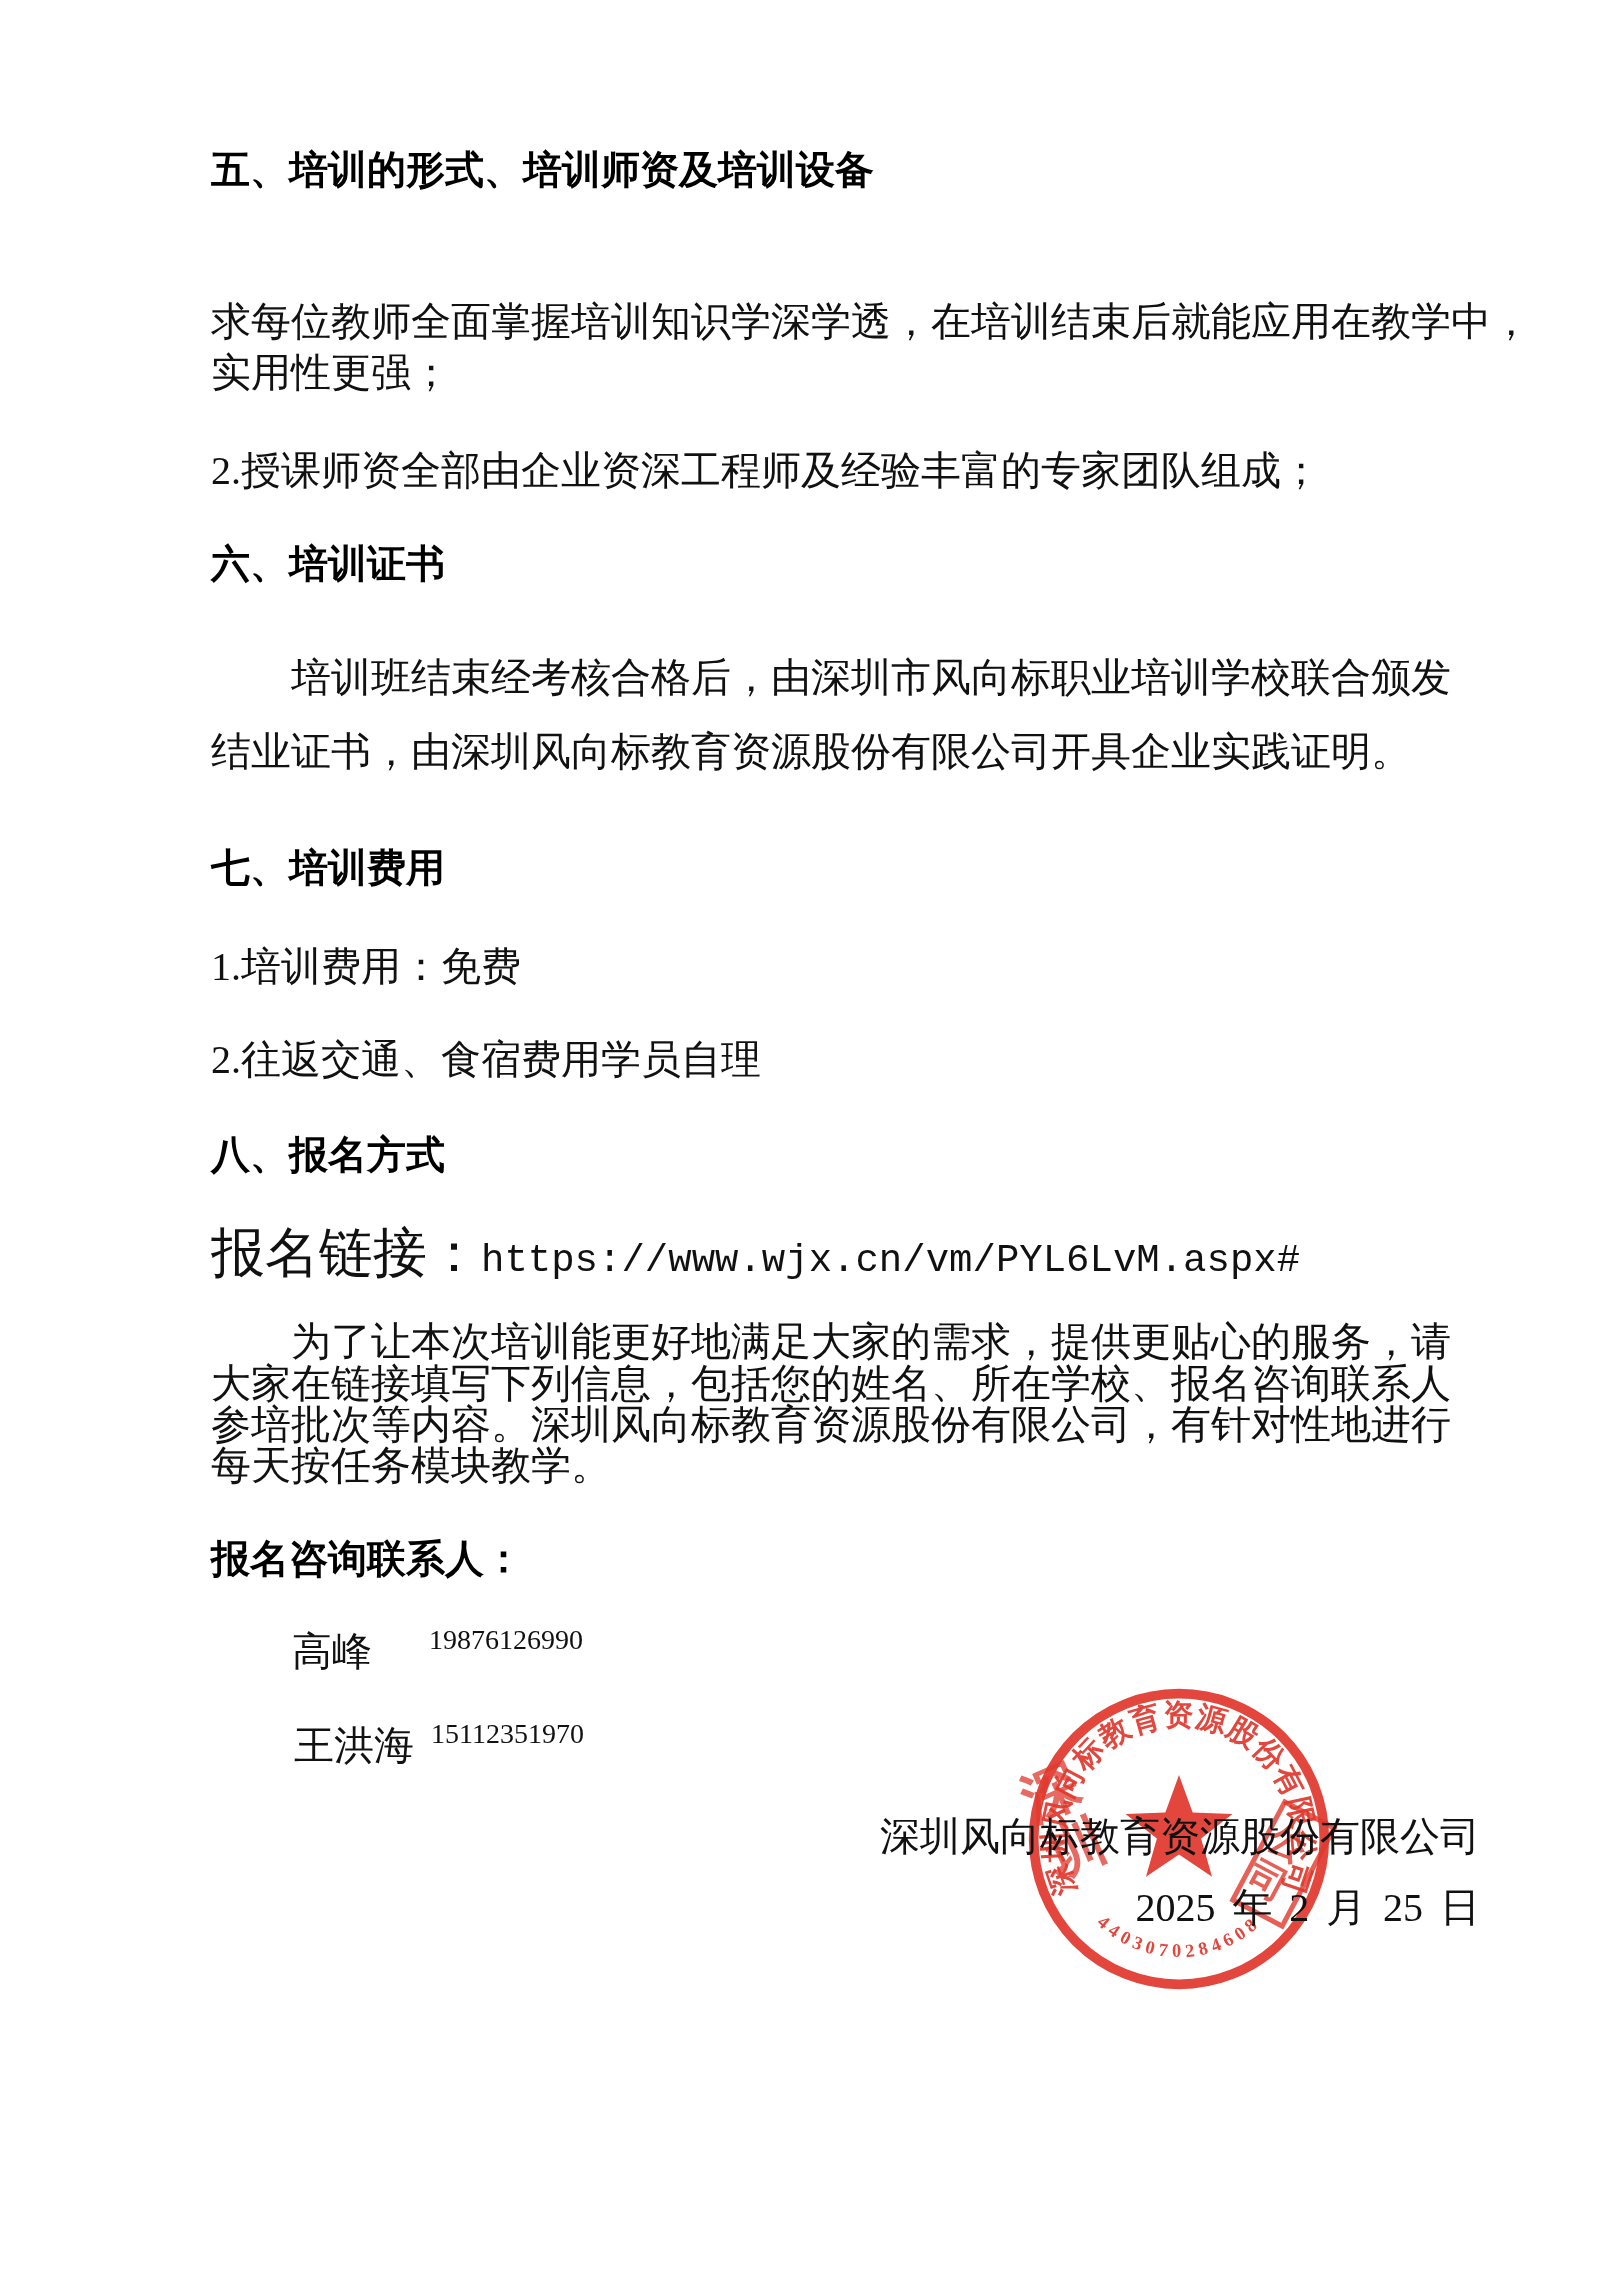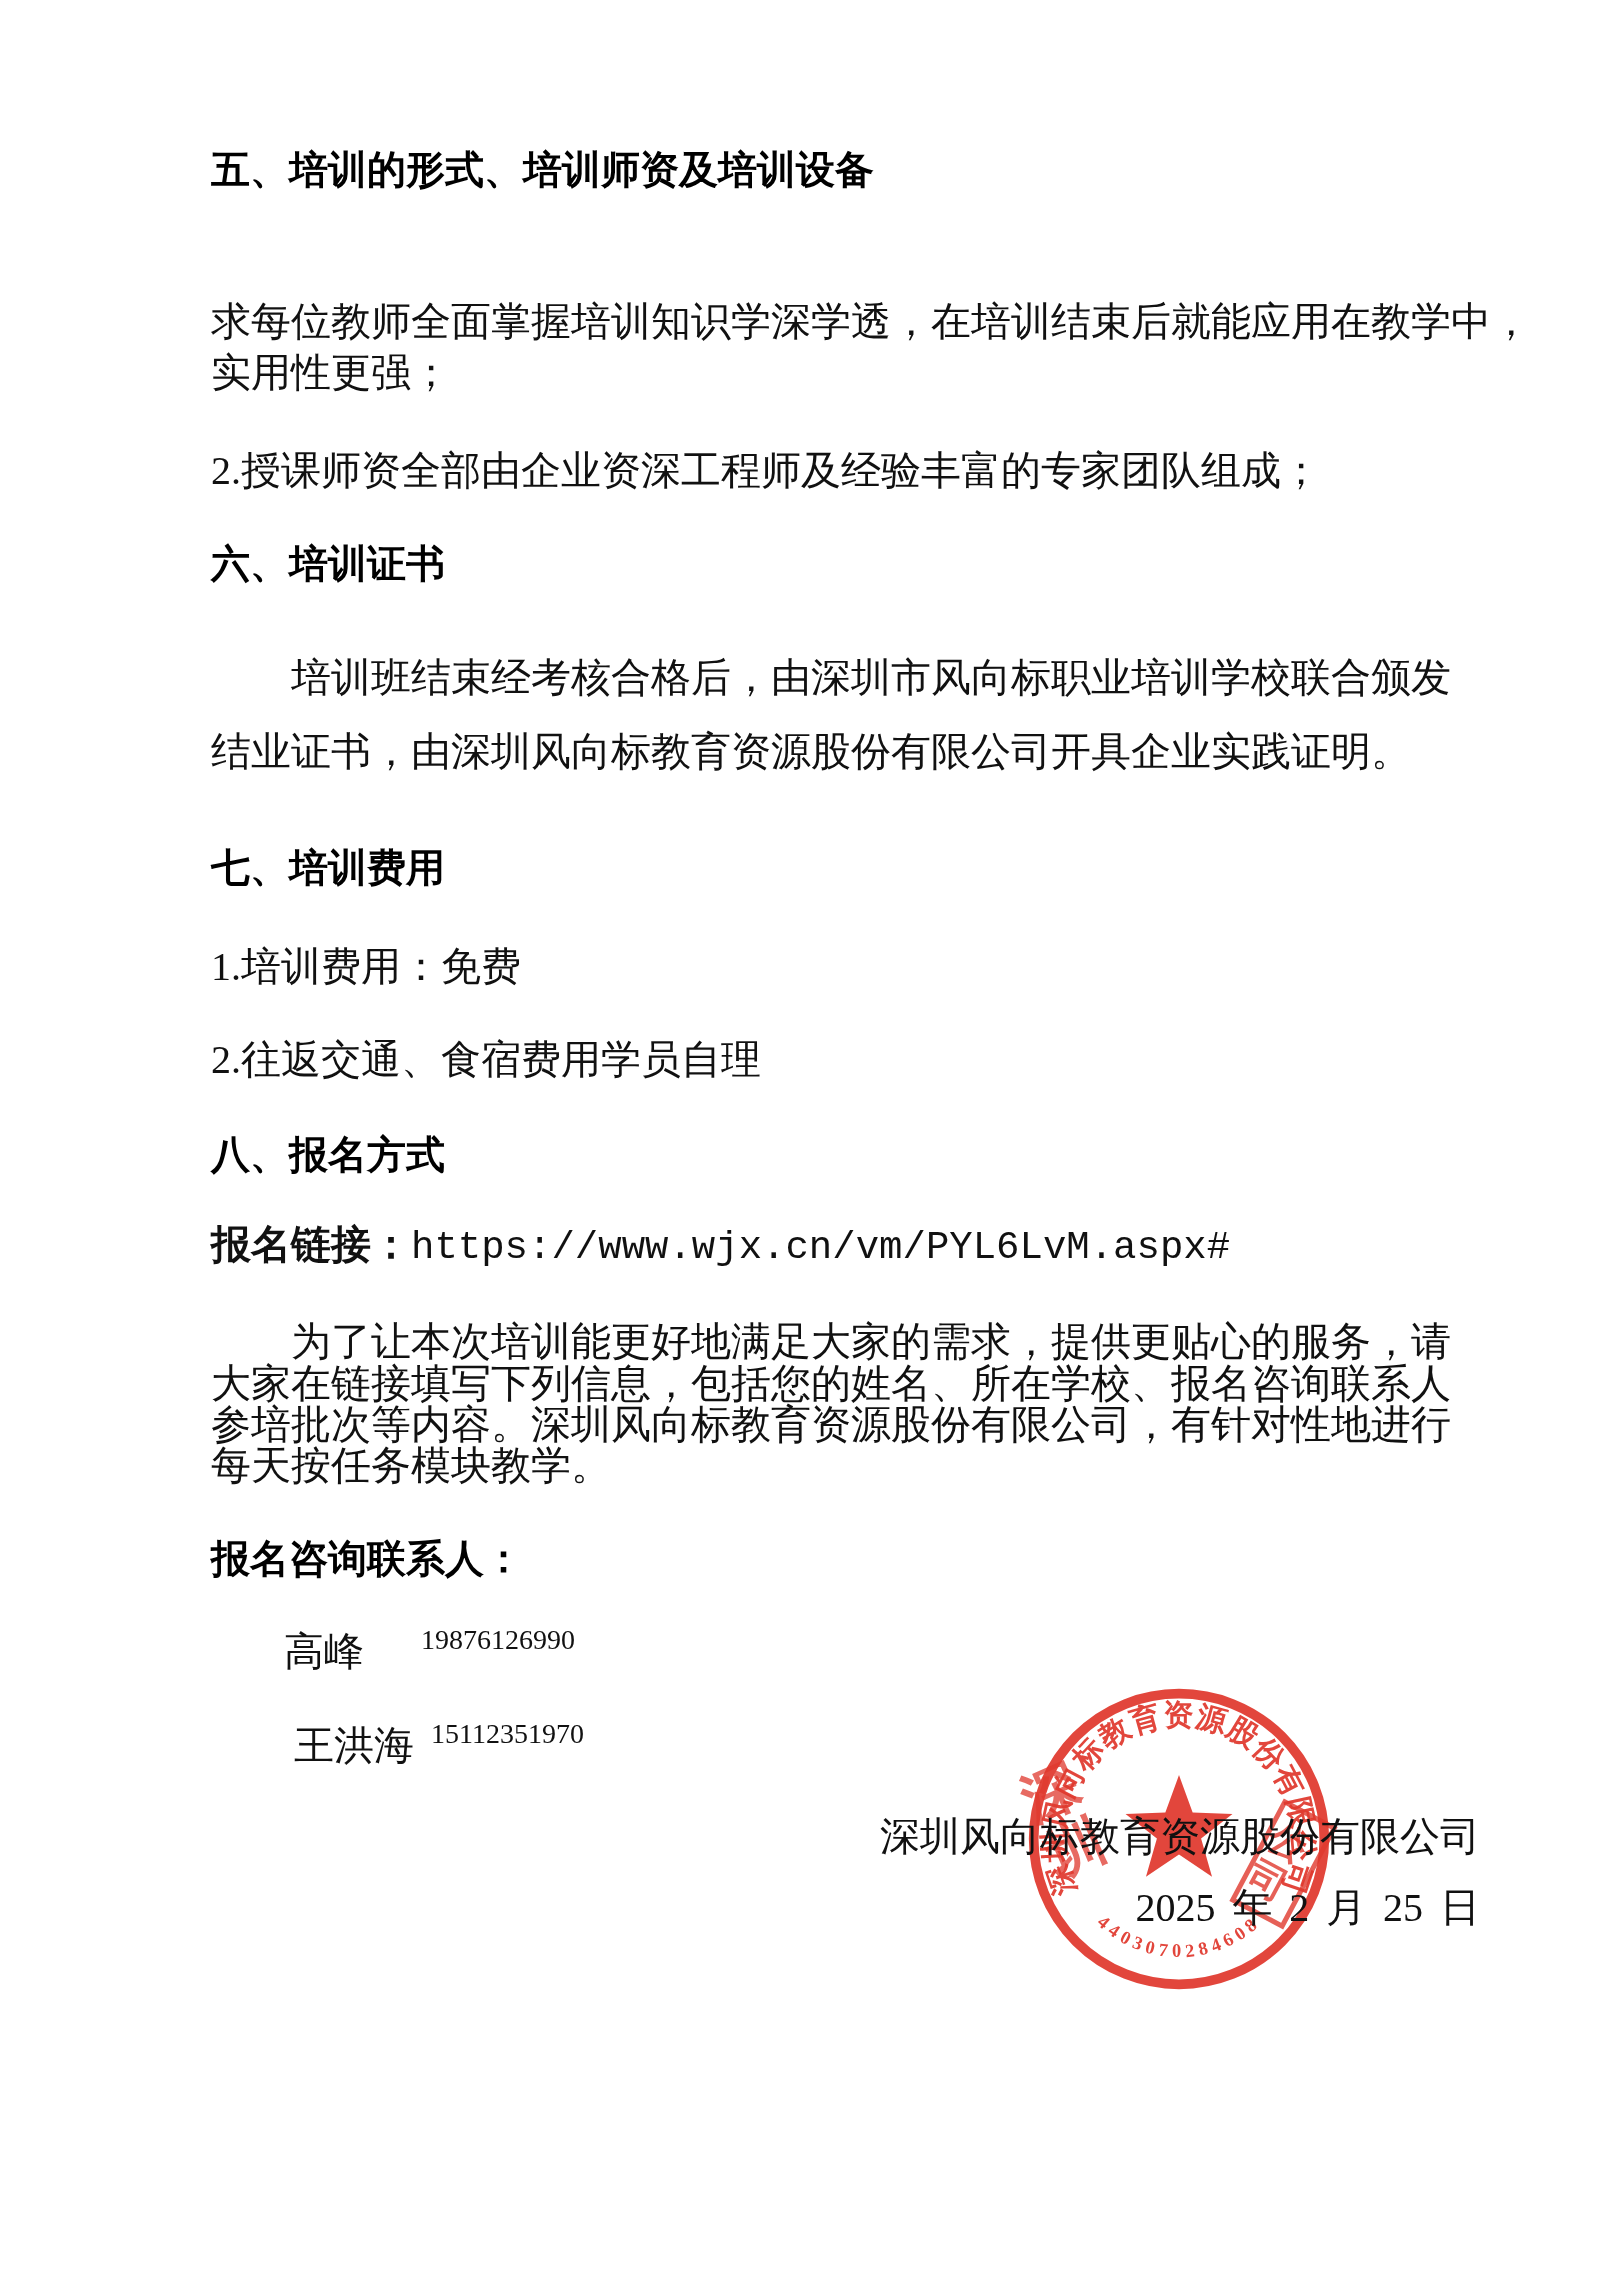--- a/index.html
+++ b/index.html
@@ -13,21 +13,21 @@
     font-family:"Liberation Serif","DejaVu Serif",serif;
     overflow:hidden;
     padding-left:24px;
   }
   .abs { position:absolute; left:211px; z-index:2; }
   .h   { font-size:39px; font-weight:bold; color:#000; }
   .t   { font-size:40px; }
   .line { white-space:nowrap; }
   .indent { padding-left:80px; }
   .linkline { display:flex; align-items:baseline; }
-  .linklabel { font-size:40px; font-weight:bold; }
+  .linklabel { font-size:54px; font-weight:normal; }
   .url { font-family:"Liberation Mono","DejaVu Sans Mono",monospace; font-size:39px; letter-spacing:0px; }
   .contact-row { display:flex; }
   .cname { display:inline-block; width:137px; font-size:40px; }
   .cphone { font-size:28px; }
   .sig { right:140px; left:auto; text-align:right; }
   .datefmt { word-spacing:6.9px; }
 
   
   .seal-wrap { position:absolute; left:1024px; top:1684px; width:310px; height:310px; z-index:1; opacity:.93; }
   .seal-stroke { stroke:var(--seal-color,#e0392e); }
@@ -69,21 +69,21 @@
   <div class="abs linkline" style="top:1217px">
     <span class="linklabel">报名链接：</span>
     <span class="url">https://www.wjx.cn/vm/PYL6LvM.aspx#</span>
   </div>
   <div class="abs t line indent" style="top:1314px">为了让本次培训能更好地满足大家的需求，提供更贴心的服务，请</div>
   <div class="abs t line" style="top:1356px">大家在链接填写下列信息，包括您的姓名、所在学校、报名咨询联系人</div>
   <div class="abs t line" style="top:1397px">参培批次等内容。深圳风向标教育资源股份有限公司，有针对性地进行</div>
   <div class="abs t line" style="top:1438px">每天按任务模块教学。</div>
 
   <div class="abs h" style="top:1532px">报名咨询联系人：</div>
-  <div class="abs contact-row" style="top:1624px; left:284px">
+  <div class="abs contact-row" style="top:1624px; left:292px">
     <span class="cname">高峰</span>
     <span class="cphone">19876126990</span>
   </div>
   <div class="abs contact-row" style="top:1718px; left:294px">
     <span class="cname">王洪海</span>
     <span class="cphone">15112351970</span>
   </div>
 
   <div class="abs t line sig" style="top:1809px">深圳风向标教育资源股份有限公司</div>
   <div class="abs t line sig datefmt" style="top:1880px">2025 年 2 月 25 日</div>

